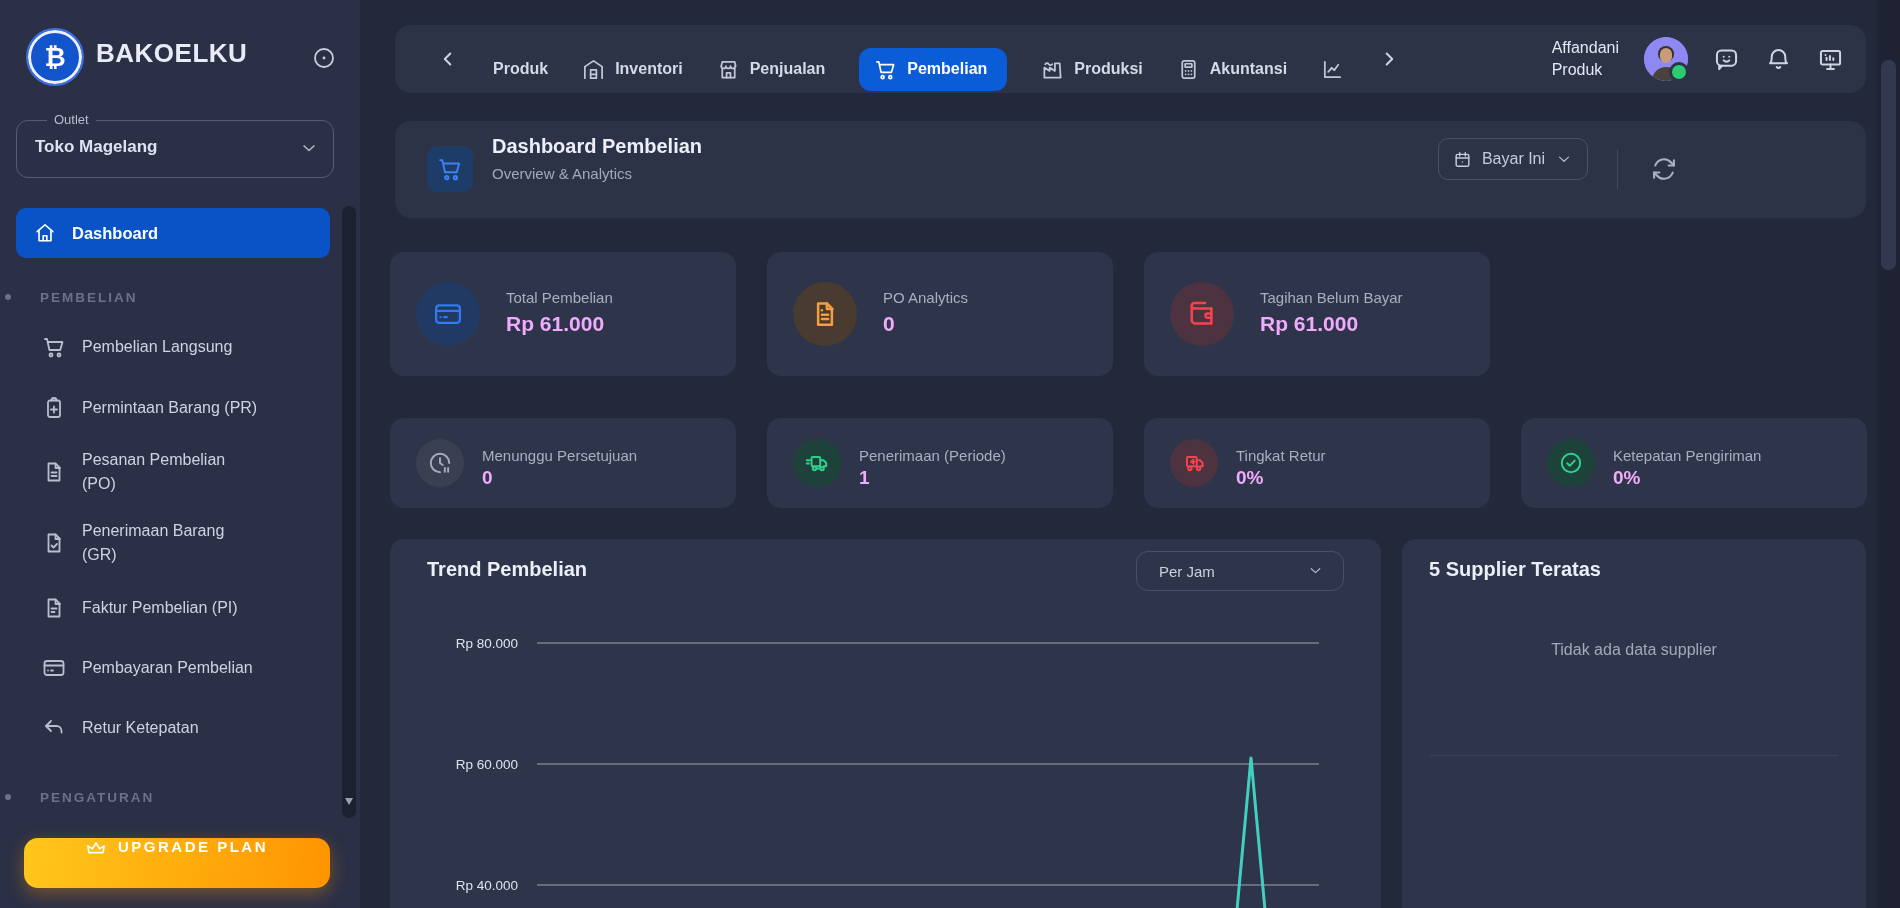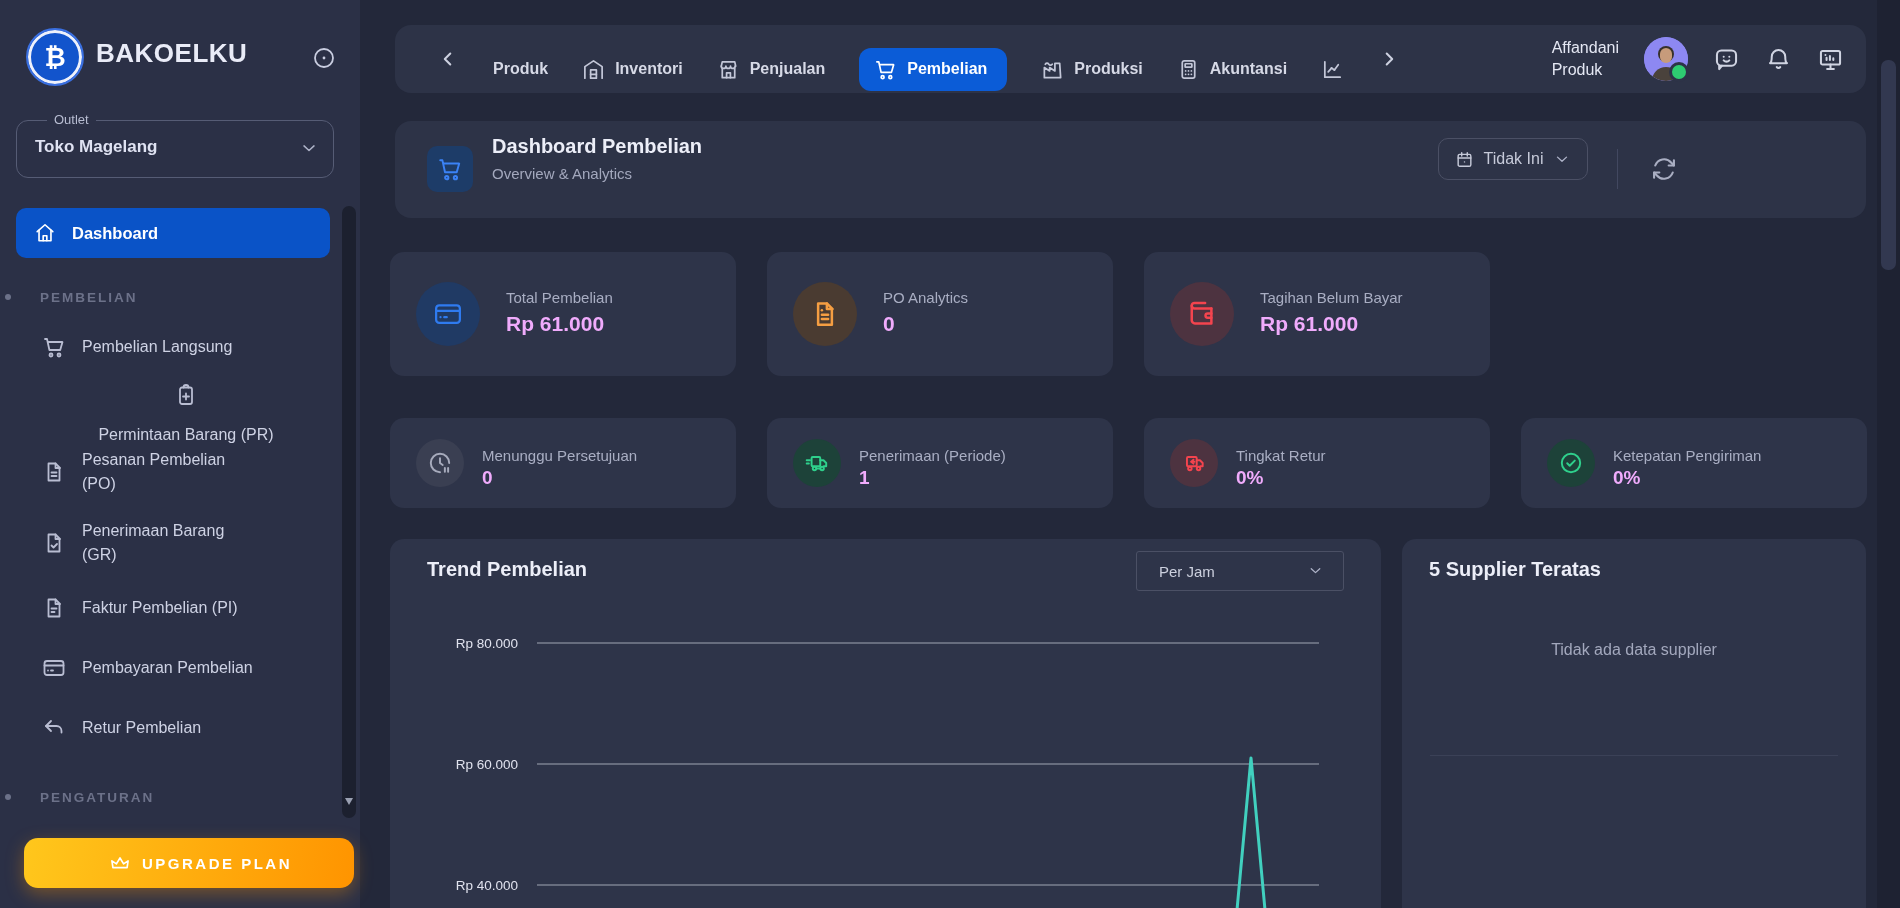--- a/index.html
+++ b/index.html
@@ -15,21 +15,21 @@
   .outlet-legend{left:30px;top:-9px;padding:0 7px;background:#2b3046;font-size:13px;color:#b8bdd2;position:absolute;}
   .outlet-value{left:18px;top:16px;font-size:17px;font-weight:600;color:#dfe2f2;position:absolute;}
   .outlet-chev{right:14px;top:17px;width:20px;height:20px;color:#aeb3c8;position:absolute;}
   .menu-active{left:16px;top:208px;width:314px;height:50px;background:#0a53c7;border-radius:10px;display:flex;align-items:center;gap:16px;padding-left:18px;box-sizing:border-box;color:#fff;}
   .menu-active .lbl{font-size:16.5px;font-weight:600;}
   .section-hdr{font-size:13.5px;font-weight:700;letter-spacing:2px;color:#6c7189;}
   .section-dot{width:6px;height:6px;border-radius:50%;background:#6c7189;}
   .menu-item{left:16px;width:314px;display:flex;align-items:center;gap:16px;padding-left:26px;box-sizing:border-box;color:#ced2e4;}
   .menu-item .mi-ic{width:24px;height:24px;color:#b9bdd2;flex:none;}
   .menu-item .lbl{font-size:16px;font-weight:500;white-space:pre-line;line-height:24px;}
-  .upgrade-btn{left:24px;top:838px;width:306px;height:50px;border-radius:14px;background:linear-gradient(100deg,#ffc71c,#ff9400);display:flex;align-items:center;justify-content:center;gap:12px;color:#fff;font-size:15px;font-weight:800;letter-spacing:2.5px;box-shadow:0 6px 18px rgba(255,150,0,.35);padding-left:24px;}
+  .upgrade-btn{left:24px;top:838px;width:306px;height:50px;border-radius:14px;background:linear-gradient(100deg,#ffc71c,#ff9400);display:flex;align-items:flex-start;justify-content:center;gap:12px;color:#fff;font-size:15px;font-weight:800;letter-spacing:2.5px;box-shadow:0 6px 18px rgba(255,150,0,.35);}
   .side-scroll{left:342px;top:206px;width:14px;height:612px;background:#1c202f;border-radius:7px;}
   .side-scroll .arrow{position:absolute;left:3px;top:592px;width:0;height:0;border-left:4.5px solid transparent;border-right:4.5px solid transparent;border-top:7px solid #9aa0b2;}
   .page-scroll{left:1877px;top:0;width:23px;height:908px;background:#1e2232;}
   .page-scroll .thumb{position:absolute;left:4px;top:60px;width:15px;height:210px;border-radius:7px;background:#323850;}
   
   #navbar{left:395px;top:25px;width:1471px;height:68px;background:#2d3347;border-radius:16px;}
   .nav-tabs{position:absolute;left:42px;top:0;height:68px;display:flex;align-items:center;gap:34px;}
   .nav-tab{display:flex;align-items:center;gap:10px;color:#d6d9e6;font-size:16px;font-weight:600;margin-top:20px;}
   .nav-tab .nt-ic{width:23px;height:23px;color:#c3c7d8;}
   .nav-tab.active{background:#0b5cd7;color:#fff;border-radius:12px;padding:10px 20px 10px 15px;}
@@ -59,21 +59,21 @@
   .s2 .ic-circle{left:26px;top:21px;width:48px;height:48px;}
   .st-label{position:absolute;left:116px;top:34px;font-size:15px;color:#a9aec3;line-height:24px;}
   .st-value{position:absolute;left:116px;top:60px;font-size:21px;font-weight:800;color:#f0abfc;}
   .s1.tall .st-label{top:17px;width:190px;}
   .s1.tall .st-value{top:71px;}
   .s2 .st-label{left:92px;top:26px;}
   .s2 .st-value{left:92px;top:49px;font-size:19px;}
   
   #trend-panel{left:390px;top:539px;width:991px;height:369px;background:#2e3449;border-radius:14px 14px 0 0;}
   .panel-title{position:absolute;left:37px;top:19px;font-size:20px;font-weight:800;color:#eceef8;}
-  .gran-btn{position:absolute;right:37px;top:12px;width:208px;height:40px;border:1.5px solid #4b5065;border-radius:3px;display:flex;align-items:center;justify-content:space-between;padding:0 18px 0 22px;box-sizing:border-box;color:#ccd0de;font-size:15px;}
+  .gran-btn{position:absolute;right:37px;top:12px;width:208px;height:40px;border:1.5px solid #4b5065;border-radius:12px;display:flex;align-items:center;justify-content:space-between;padding:0 18px 0 22px;box-sizing:border-box;color:#ccd0de;font-size:15px;}
   #sup-panel{left:1402px;top:539px;width:464px;height:369px;background:#2e3449;border-radius:14px 14px 0 0;}
   .sup-empty{position:absolute;left:0;top:102px;width:100%;text-align:center;font-size:16px;color:#a3a8bd;}
   .sup-div{position:absolute;left:28px;top:216px;width:408px;height:1px;background:#3b4157;}
   .chev-sm{width:18px;height:18px;color:#aeb3c8;}
 </style>
 </head>
 <body>
 
 <div id="app">
 
@@ -116,21 +116,21 @@
     <div class="abs menu-item" style="top:322px;height:50px;">
       <span class="mi-ic">
           <svg class="ic" viewBox="0 0 24 24" width="24" height="24">
             <circle cx="9" cy="20" r="1.5"></circle>
             <circle cx="17" cy="20" r="1.5"></circle>
             <path d="M3 4h2l2.4 11h10.8l2.3-8H6.4"></path>
           </svg>
         </span>
       <span class="lbl">Pembelian Langsung</span>
     </div>
-    <div class="abs menu-item" style="top:383px;height:50px;flex-direction:column;">
+    <div class="abs menu-item" style="top:383px;height:50px;">
       <span class="mi-ic">
           <svg class="ic" viewBox="0 0 24 24" width="24" height="24">
             <rect x="6" y="4.5" width="12" height="16.5" rx="2"></rect>
             <path d="M9.5 4.5a2.5 2.5 0 0 1 5 0"></path>
             <path d="M12 10.5v6M9 13.5h6"></path>
           </svg>
         </span>
       <span class="lbl">Permintaan Barang (PR)</span>
     </div>
     <div class="abs menu-item" style="top:442px;height:60px;">
@@ -175,21 +175,21 @@
         </span>
       <span class="lbl">Pembayaran Pembelian</span>
     </div>
     <div class="abs menu-item" style="top:703px;height:50px;">
       <span class="mi-ic">
           <svg class="ic" viewBox="0 0 24 24" width="24" height="24">
             <polyline points="9 15 4 10 9 5"></polyline>
             <path d="M4 10h10.5a5 5 0 0 1 5 5v1.5"></path>
           </svg>
         </span>
-      <span class="lbl">Retur Pembelian</span>
+      <span class="lbl">Retur Ketepatan</span>
     </div>
 
     <div class="abs section-dot" style="left:5px;top:794px;"></div>
     <div class="abs section-hdr" style="left:40px;top:790px;">PENGATURAN</div>
 
     <div class="abs upgrade-btn">
       <span>
         <svg class="ic" viewBox="0 0 24 24" width="20" height="20" style="stroke-width:2">
             <path d="M3.5 17.5l-1.2-8 5.4 3.6L12 6l4.3 7.1 5.4-3.6-1.2 8z"></path>
           </svg>
@@ -329,21 +329,21 @@
     <div class="hdr-title">Dashboard Pembelian</div>
     <div class="hdr-sub">Overview &amp; Analytics</div>
     <div class="period-btn">
       <span>
           <svg class="ic" viewBox="0 0 24 24" width="19" height="19">
             <rect x="4" y="5.5" width="16" height="15" rx="2"></rect>
             <path d="M4 10h16M8.5 3.5v4M15.5 3.5v4"></path>
             <path d="M12 15h.01"></path>
           </svg>
         </span>
-      <span>Tidak Ini</span>
+      <span>Bayar Ini</span>
       <span class="chev-sm">
           <svg class="ic" viewBox="0 0 24 24" width="18" height="18">
             <polyline points="6 9.5 12 15 18 9.5"></polyline>
           </svg>
         </span>
     </div>
     <div class="hdr-div"></div>
     <span class="refresh-btn">
       <svg class="ic" viewBox="0 0 24 24" width="28" height="28">
           <path d="M4.5 9a8 8 0 0 1 13.6-2.6L20.5 9"></path>

